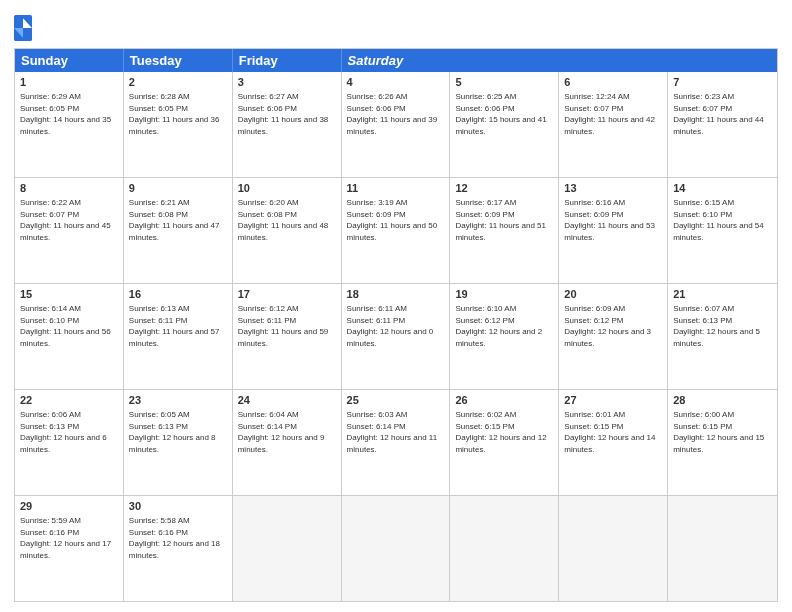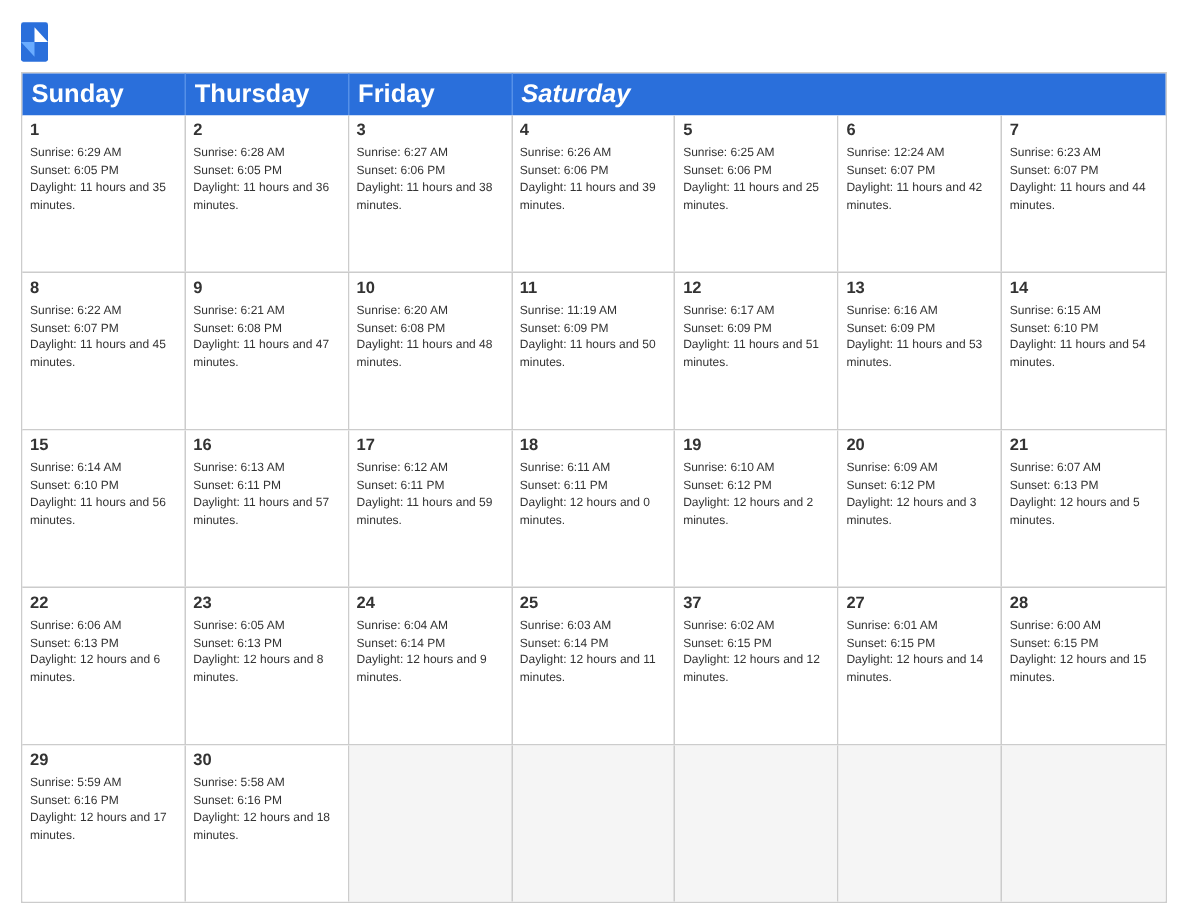--- a/index.html
+++ b/index.html
@@ -62,21 +62,21 @@
       flex-direction: column;
       border: 1px solid #ccc;
     }
     .cal-header {
       display: grid;
       grid-template-columns: repeat(7, 1fr);
       background: #2a6fdb;
     }
     .cal-header-cell {
       color: #fff;
-      font-size: 17px;
+      font-size: 13px;
       font-weight: bold;
       padding: 4px 6px;
       text-align: left;
       border-right: 1px solid #5590e8;
     }
     .cal-header-cell:last-child { border-right: none; font-style: italic; }
     .cal-body {
       flex: 1;
       display: flex;
       flex-direction: column;
@@ -129,31 +129,31 @@
     </div>
     <div class="title-block">
       <div class="month-year"></div>
       <div class="location"></div>
     </div>
   </div>
 
   <div class="calendar">
     <div class="cal-header">
     <div class="cal-header-cell">Sunday</div>
-        <div class="cal-header-cell">Thursday</div>
+        <div class="cal-header-cell">Tuesday</div>
         <div class="cal-header-cell">Friday</div>
         <div class="cal-header-cell">Saturday</div>
       </div>
     <div class="cal-body">
     <div class="cal-row">
           <div class="cal-cell">
         <span class="day-num">1</span>
         <span class="info">Sunrise: 6:29 AM</span><br>
         <span class="info">Sunset: 6:05 PM</span><br>
-        <span class="info">Daylight: 11 hours and 35 minutes.</span>
+        <span class="info">Daylight: 14 hours and 35 minutes.</span>
       </div>
           <div class="cal-cell">
         <span class="day-num">2</span>
         <span class="info">Sunrise: 6:28 AM</span><br>
         <span class="info">Sunset: 6:05 PM</span><br>
         <span class="info">Daylight: 11 hours and 36 minutes.</span>
       </div>
           <div class="cal-cell">
         <span class="day-num">3</span>
         <span class="info">Sunrise: 6:27 AM</span><br>
@@ -163,21 +163,21 @@
           <div class="cal-cell">
         <span class="day-num">4</span>
         <span class="info">Sunrise: 6:26 AM</span><br>
         <span class="info">Sunset: 6:06 PM</span><br>
         <span class="info">Daylight: 11 hours and 39 minutes.</span>
       </div>
           <div class="cal-cell">
         <span class="day-num">5</span>
         <span class="info">Sunrise: 6:25 AM</span><br>
         <span class="info">Sunset: 6:06 PM</span><br>
-        <span class="info">Daylight: 11 hours and 25 minutes.</span>
+        <span class="info">Daylight: 15 hours and 41 minutes.</span>
       </div>
           <div class="cal-cell">
         <span class="day-num">6</span>
         <span class="info">Sunrise: 12:24 AM</span><br>
         <span class="info">Sunset: 6:07 PM</span><br>
         <span class="info">Daylight: 11 hours and 42 minutes.</span>
       </div>
           <div class="cal-cell">
         <span class="day-num">7</span>
         <span class="info">Sunrise: 6:23 AM</span><br>
@@ -199,21 +199,21 @@
         <span class="info">Daylight: 11 hours and 47 minutes.</span>
       </div>
           <div class="cal-cell">
         <span class="day-num">10</span>
         <span class="info">Sunrise: 6:20 AM</span><br>
         <span class="info">Sunset: 6:08 PM</span><br>
         <span class="info">Daylight: 11 hours and 48 minutes.</span>
       </div>
           <div class="cal-cell">
         <span class="day-num">11</span>
-        <span class="info">Sunrise: 11:19 AM</span><br>
+        <span class="info">Sunrise: 3:19 AM</span><br>
         <span class="info">Sunset: 6:09 PM</span><br>
         <span class="info">Daylight: 11 hours and 50 minutes.</span>
       </div>
           <div class="cal-cell">
         <span class="day-num">12</span>
         <span class="info">Sunrise: 6:17 AM</span><br>
         <span class="info">Sunset: 6:09 PM</span><br>
         <span class="info">Daylight: 11 hours and 51 minutes.</span>
       </div>
           <div class="cal-cell">
@@ -292,21 +292,21 @@
         <span class="info">Sunset: 6:14 PM</span><br>
         <span class="info">Daylight: 12 hours and 9 minutes.</span>
       </div>
           <div class="cal-cell">
         <span class="day-num">25</span>
         <span class="info">Sunrise: 6:03 AM</span><br>
         <span class="info">Sunset: 6:14 PM</span><br>
         <span class="info">Daylight: 12 hours and 11 minutes.</span>
       </div>
           <div class="cal-cell">
-        <span class="day-num">37</span>
+        <span class="day-num">26</span>
         <span class="info">Sunrise: 6:02 AM</span><br>
         <span class="info">Sunset: 6:15 PM</span><br>
         <span class="info">Daylight: 12 hours and 12 minutes.</span>
       </div>
           <div class="cal-cell">
         <span class="day-num">27</span>
         <span class="info">Sunrise: 6:01 AM</span><br>
         <span class="info">Sunset: 6:15 PM</span><br>
         <span class="info">Daylight: 12 hours and 14 minutes.</span>
       </div>

